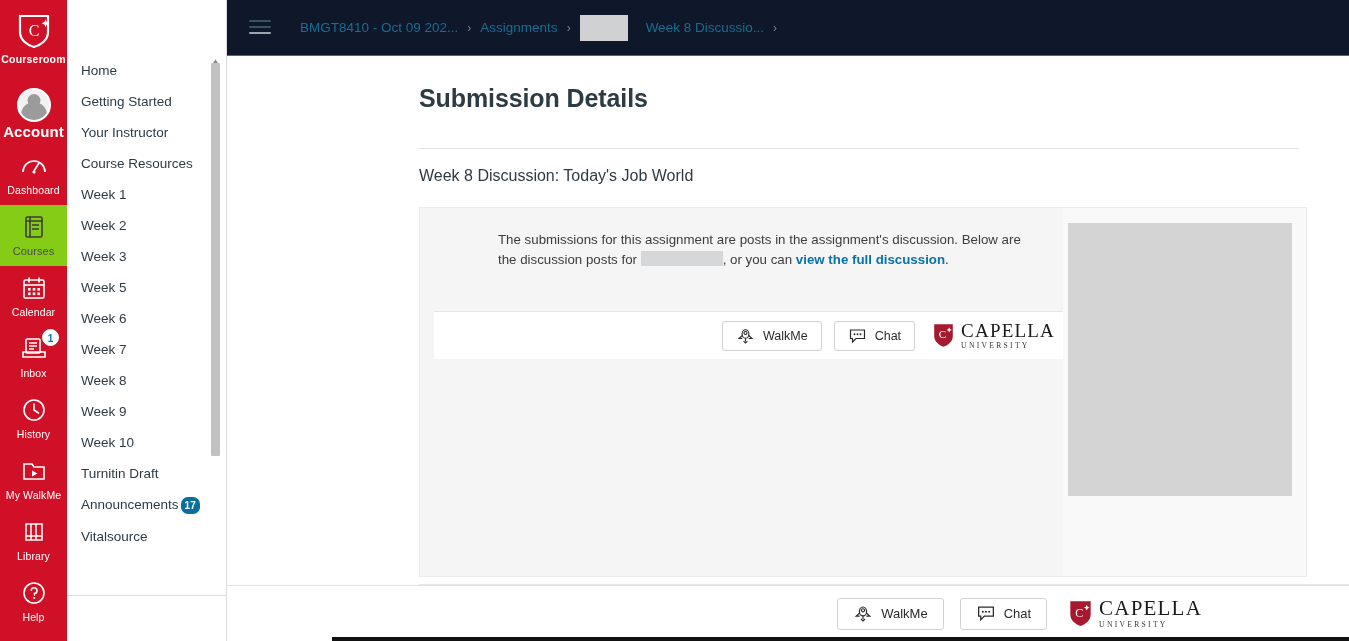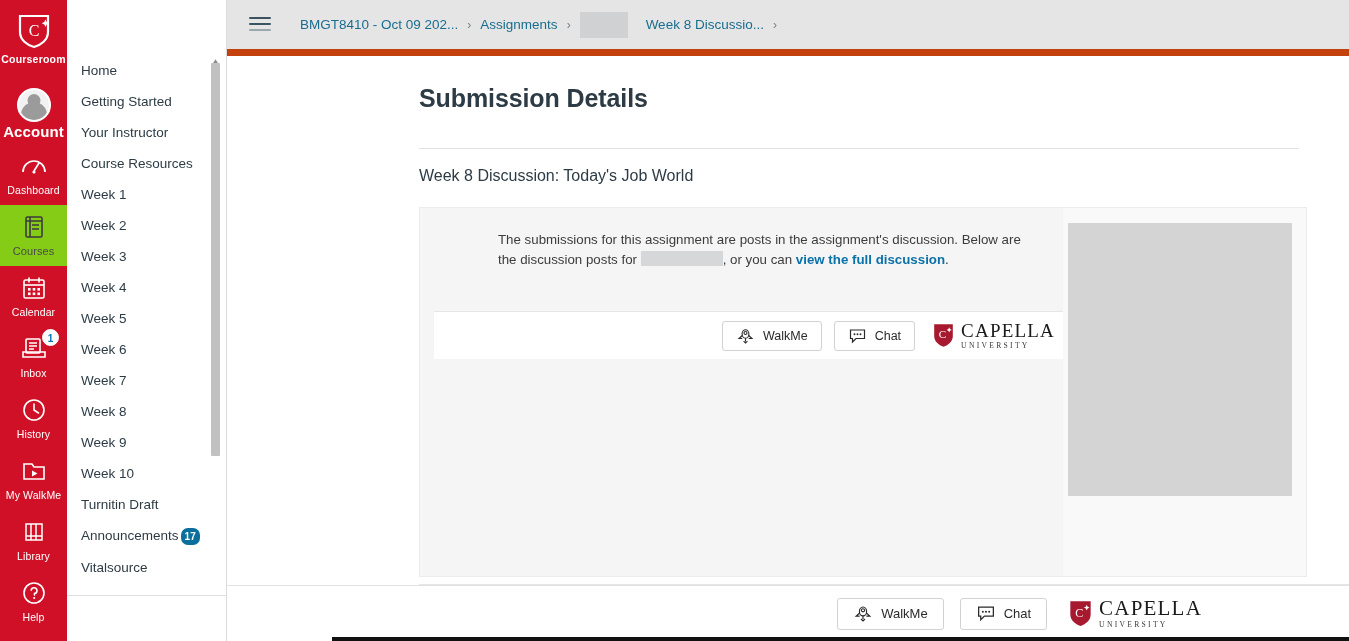--- a/index.html
+++ b/index.html
@@ -162,22 +162,22 @@
     background: #ffffff;
     overflow: hidden;
     display: flex; flex-direction: column;
   }
 
   #breadcrumb-bar {
     height: 56px;
     flex: 0 0 56px;
     display: flex; align-items: center;
     padding-left: 22px;
-    border-bottom: 7px solid #c2410c;
-    background: #e5e5e5;
+    border-bottom: 1px solid #c2410c;
+    background: #0f172a;
   }
   #hamburger { width: 22px; height: 16px; cursor: pointer; margin-right: 29px; flex:0 0 22px;}
   #hamburger span {
     display: block; height: 2px; background: #3b5360; border-radius: 1px;
     margin-bottom: 4px;
   }
   #hamburger span:last-child { margin-bottom: 0; background:#9aa7ad; }
   .bc-list { display: flex; align-items: center; font-size: 13.5px; }
   .bc-link {
     color: #1a6d8f; cursor: pointer; white-space: nowrap;
@@ -490,23 +490,20 @@
             <span>Course Resources</span>
           </li>
         <li class="course-nav-item">
             <span>Week 1</span>
           </li>
         <li class="course-nav-item">
             <span>Week 2</span>
           </li>
         <li class="course-nav-item">
             <span>Week 3</span>
-          </li>
-        <li class="course-nav-item">
-            <span>Week 4</span>
           </li>
         <li class="course-nav-item">
             <span>Week 5</span>
           </li>
         <li class="course-nav-item">
             <span>Week 6</span>
           </li>
         <li class="course-nav-item">
             <span>Week 7</span>
           </li>

